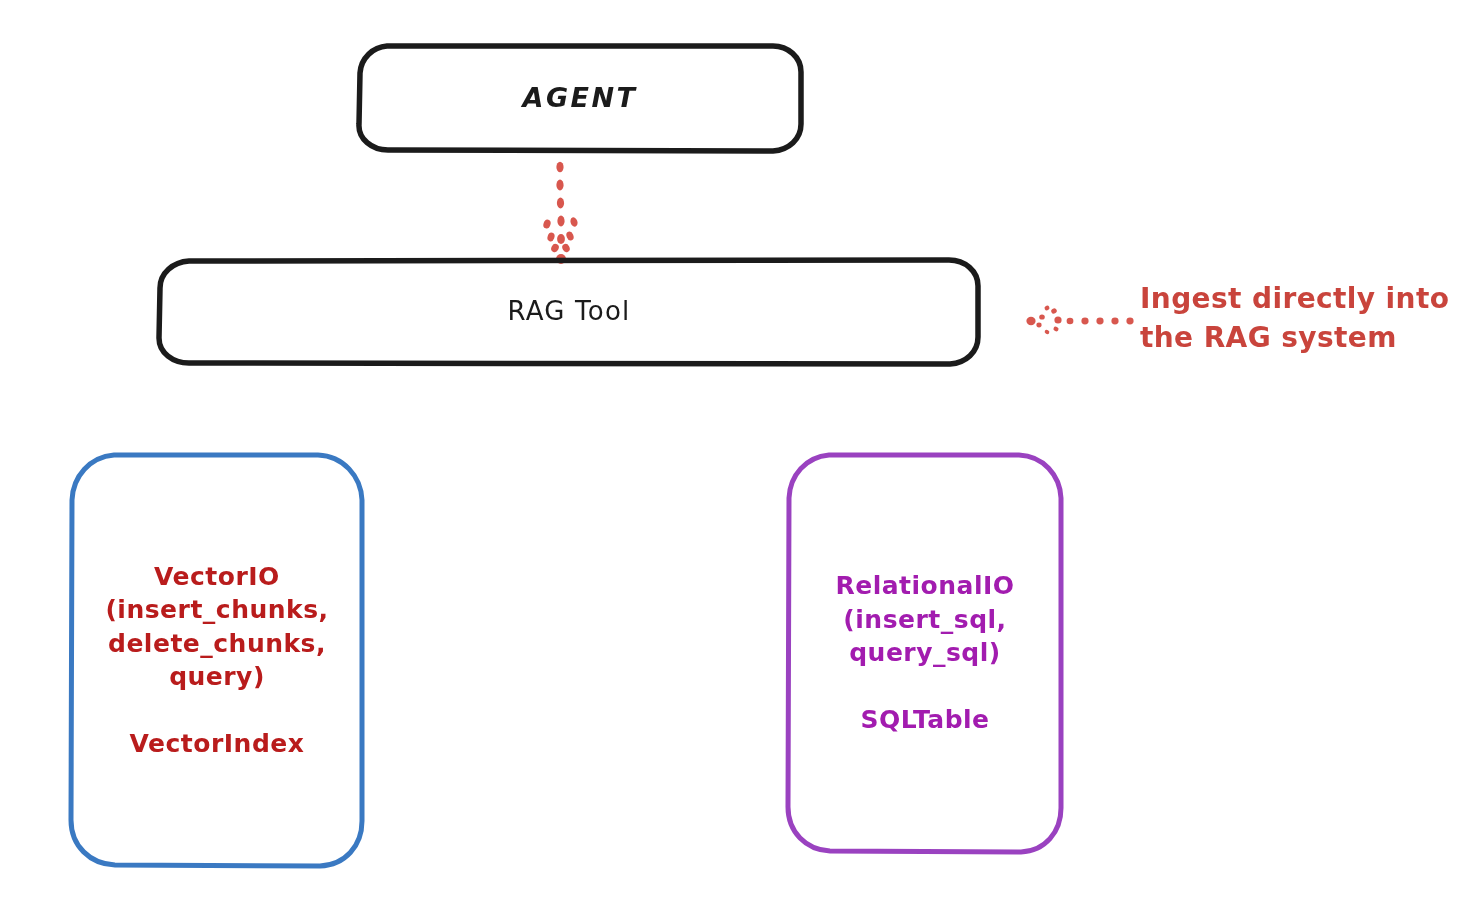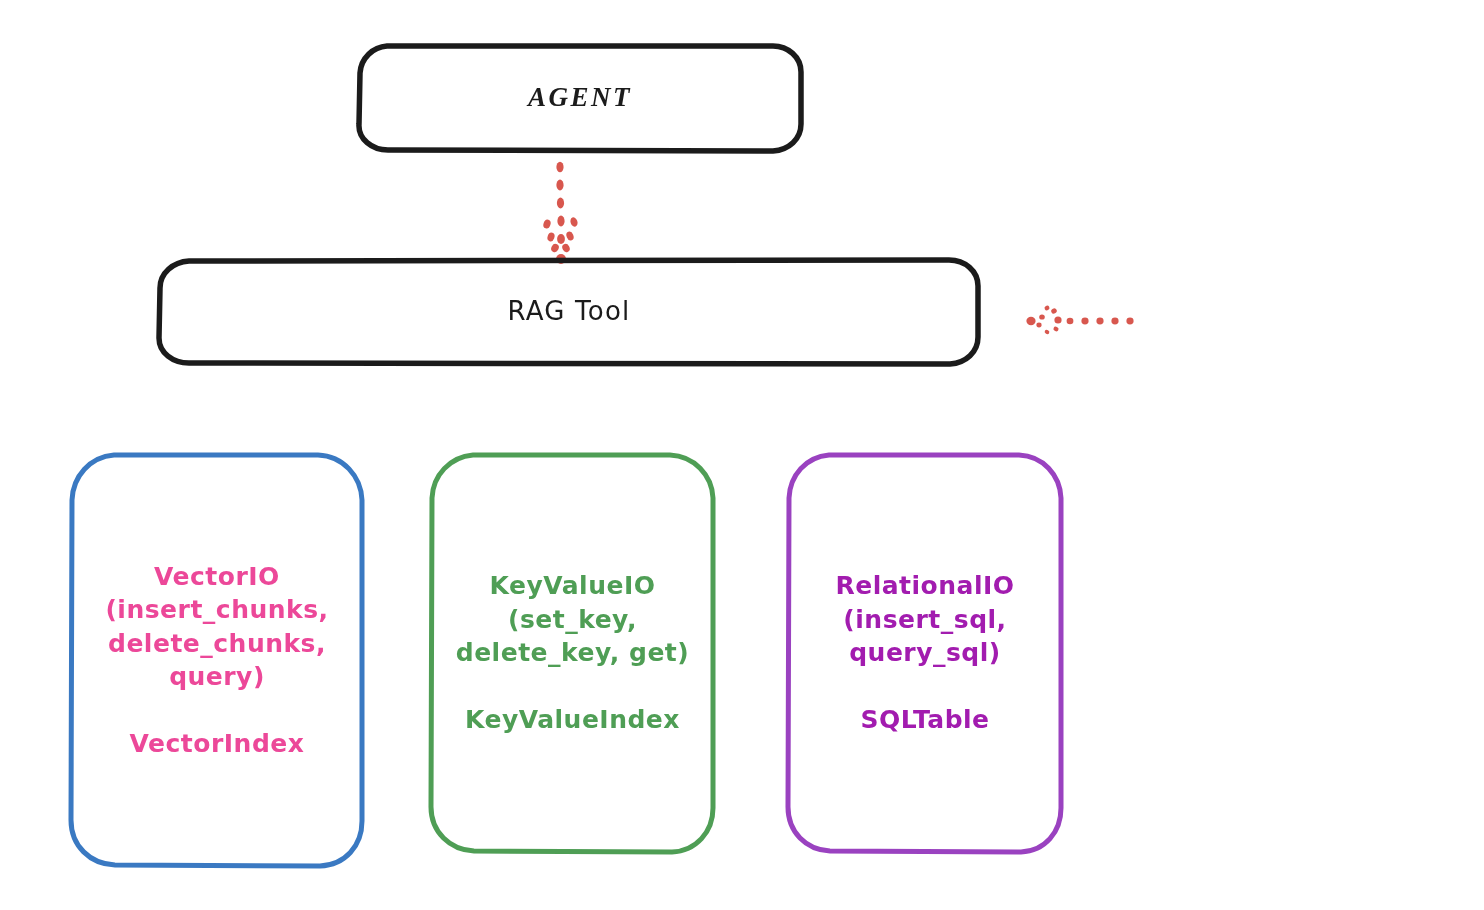--- a/index.html
+++ b/index.html
@@ -32,21 +32,20 @@
     line-height: 1.30;
     letter-spacing: 0.5px;
   }
 
   
   #agent-node {
     left: 355px;
     top: 42px;
     width: 450px;
     height: 112px;
-    font-family: Liberation Serif, serif;
   }
   #rag-tool-node {
     left: 155px;
     top: 256px;
     width: 828px;
     height: 111px;
   }
   .black-box-svg {
     position: absolute;
     inset: 0;
@@ -94,21 +93,21 @@
     width: 100%;
     height: 100%;
   }
   .colored-label {
     position: relative;
     font-size: 25px;
     font-weight: 600;
     line-height: 1.34;
     padding: 0 6px;
   }
-  #vector-node .colored-label { color: #ec4899; }
+  #vector-node .colored-label { color: #b91c1c; }
   #keyvalue-node .colored-label { color: #4f9e55; }
   #relational-node .colored-label { color: #a21caf; }
 
   
   #agent-to-rag-arrow {
     position: absolute;
     left: 505px;
     top: 158px;
     width: 110px;
     height: 112px;
@@ -201,20 +200,22 @@
       <ellipse cx="36" cy="16" rx="2.8" ry="2.6" transform="rotate(-25 36 16)"></ellipse>
       <ellipse cx="29" cy="13" rx="2.5" ry="2.3" transform="rotate(-30 29 13)"></ellipse>
       <ellipse cx="38" cy="34" rx="2.6" ry="2.2" transform="rotate(25 38 34)"></ellipse>
       <ellipse cx="29" cy="37" rx="2.4" ry="2.0" transform="rotate(30 29 37)"></ellipse>
       <ellipse cx="24" cy="22" rx="2.8" ry="2.6"></ellipse>
       <ellipse cx="21" cy="30" rx="2.6" ry="2.4"></ellipse>
       <ellipse cx="13" cy="26" rx="4.6" ry="4.2"></ellipse>
     </g>
   </svg>
 
+  <div id="ingest-annotation-text">Ingest directly into
+the RAG system</div>
 
   <div class="node" id="vector-node">
     <svg class="color-box-svg" viewBox="0 0 302 420" preserveAspectRatio="none">
       <path d="M 48 5
                C 24 7, 7 26, 6 50
                L 5 370
                C 5 396, 24 414, 49 415
                L 254 416
                C 279 415, 296 396, 296 371
                L 296 50
@@ -222,38 +223,20 @@
                Z" fill="none" stroke="#3a79c2" stroke-width="5" stroke-linecap="round" stroke-linejoin="round"></path>
     </svg>
     <div class="node-label colored-label">VectorIO
 (insert_chunks,
 delete_chunks,
 query)
 
 VectorIndex</div>
   </div>
 
-  <div class="node" id="keyvalue-node">
-    <svg class="color-box-svg" viewBox="0 0 291 406" preserveAspectRatio="none">
-      <path d="M 46 5
-               C 23 7, 6 25, 5 48
-               L 4 357
-               C 4 382, 23 400, 47 401
-               L 245 402
-               C 269 401, 286 382, 286 358
-               L 286 48
-               C 285 25, 267 6, 243 5
-               Z" fill="none" stroke="#4f9e55" stroke-width="5" stroke-linecap="round" stroke-linejoin="round"></path>
-    </svg>
-    <div class="node-label colored-label">KeyValueIO
-(set_key,
-delete_key, get)
-
-KeyValueIndex</div>
-  </div>
 
   <div class="node" id="relational-node">
     <svg class="color-box-svg" viewBox="0 0 282 406" preserveAspectRatio="none">
       <path d="M 45 5
                C 22 7, 6 25, 5 48
                L 4 357
                C 4 382, 22 400, 46 401
                L 237 402
                C 261 401, 277 382, 277 358
                L 277 48

